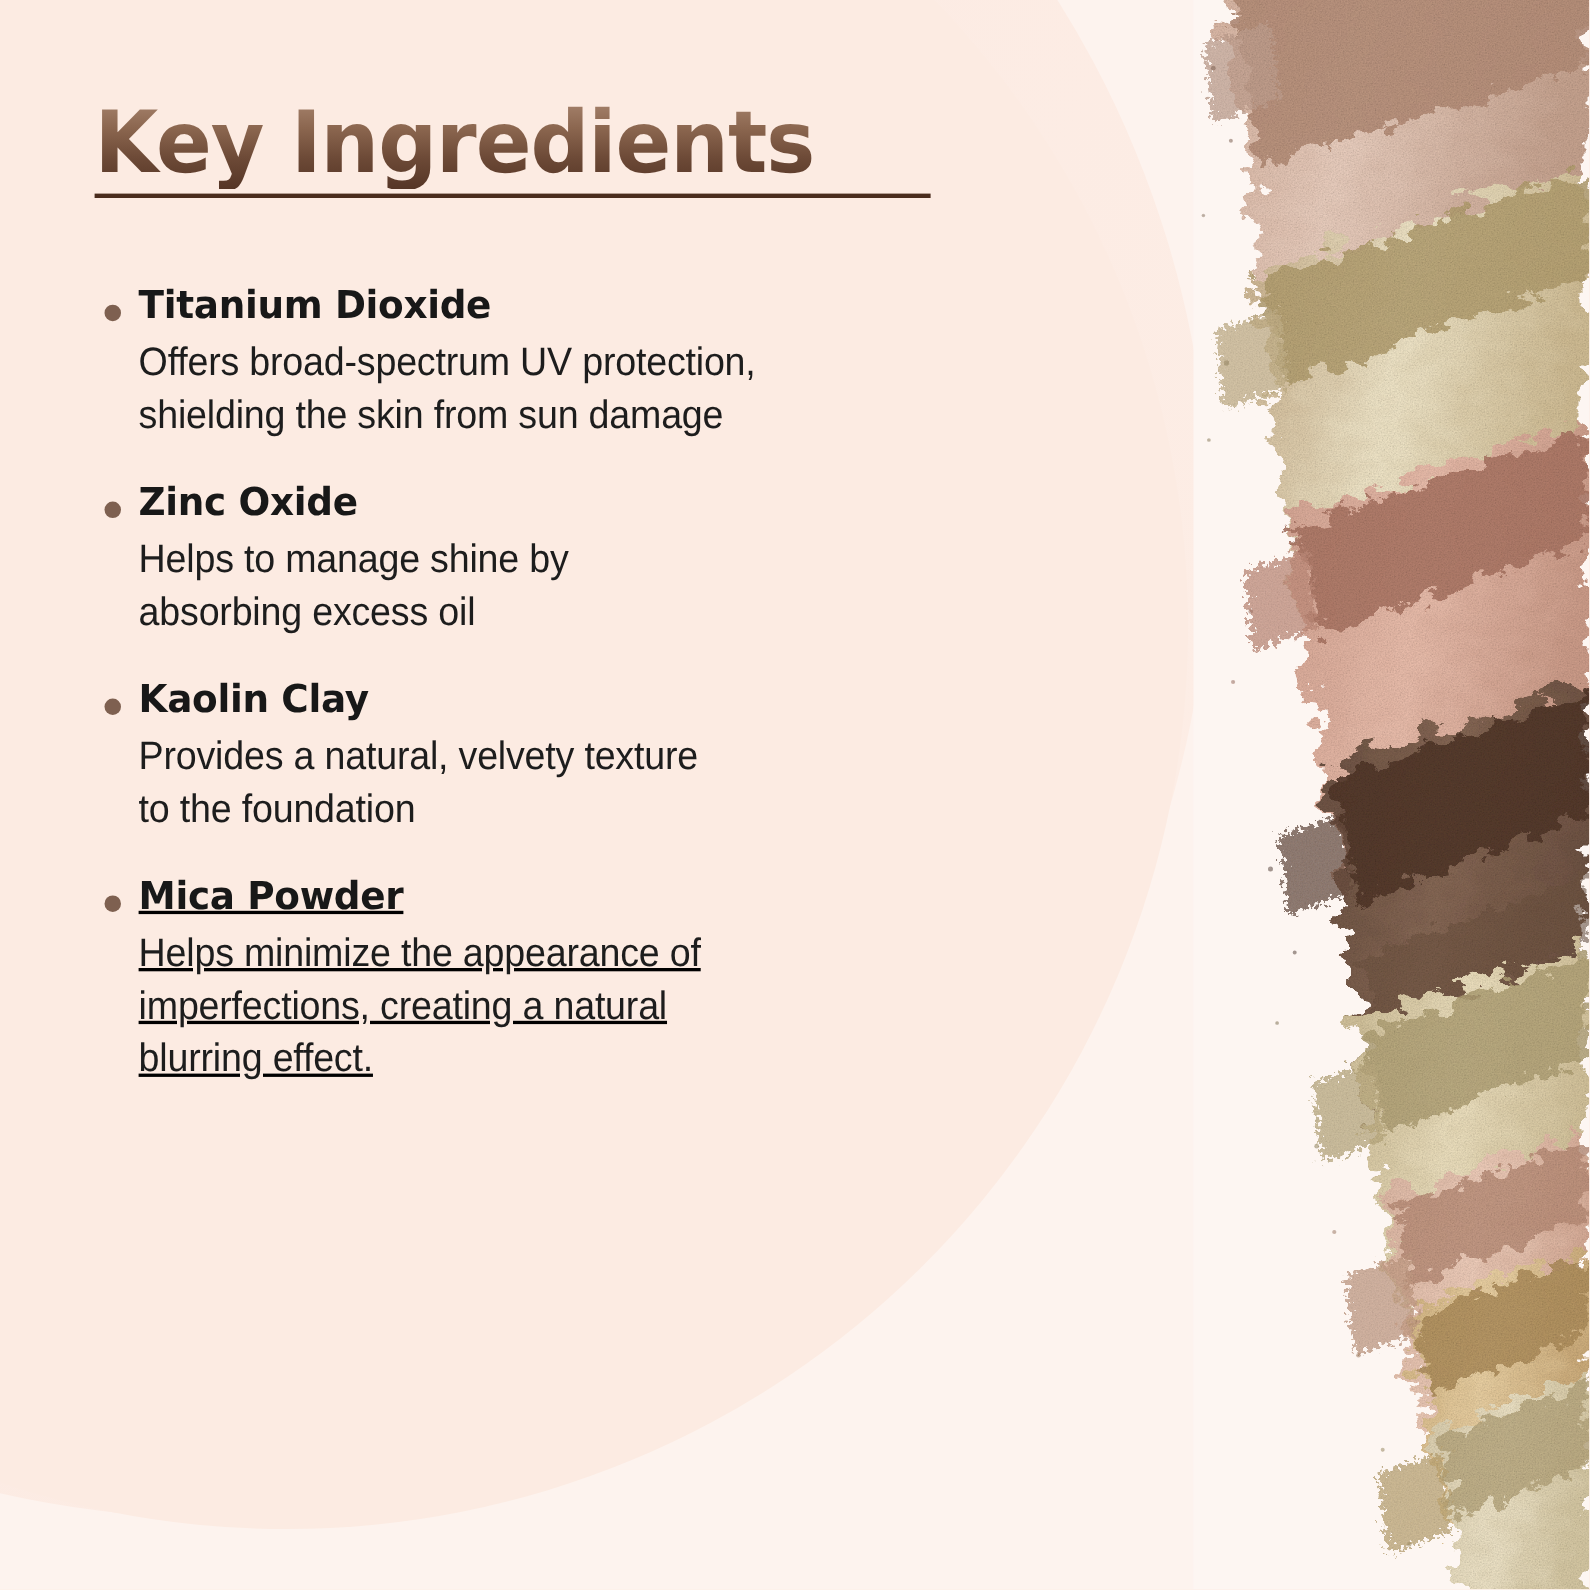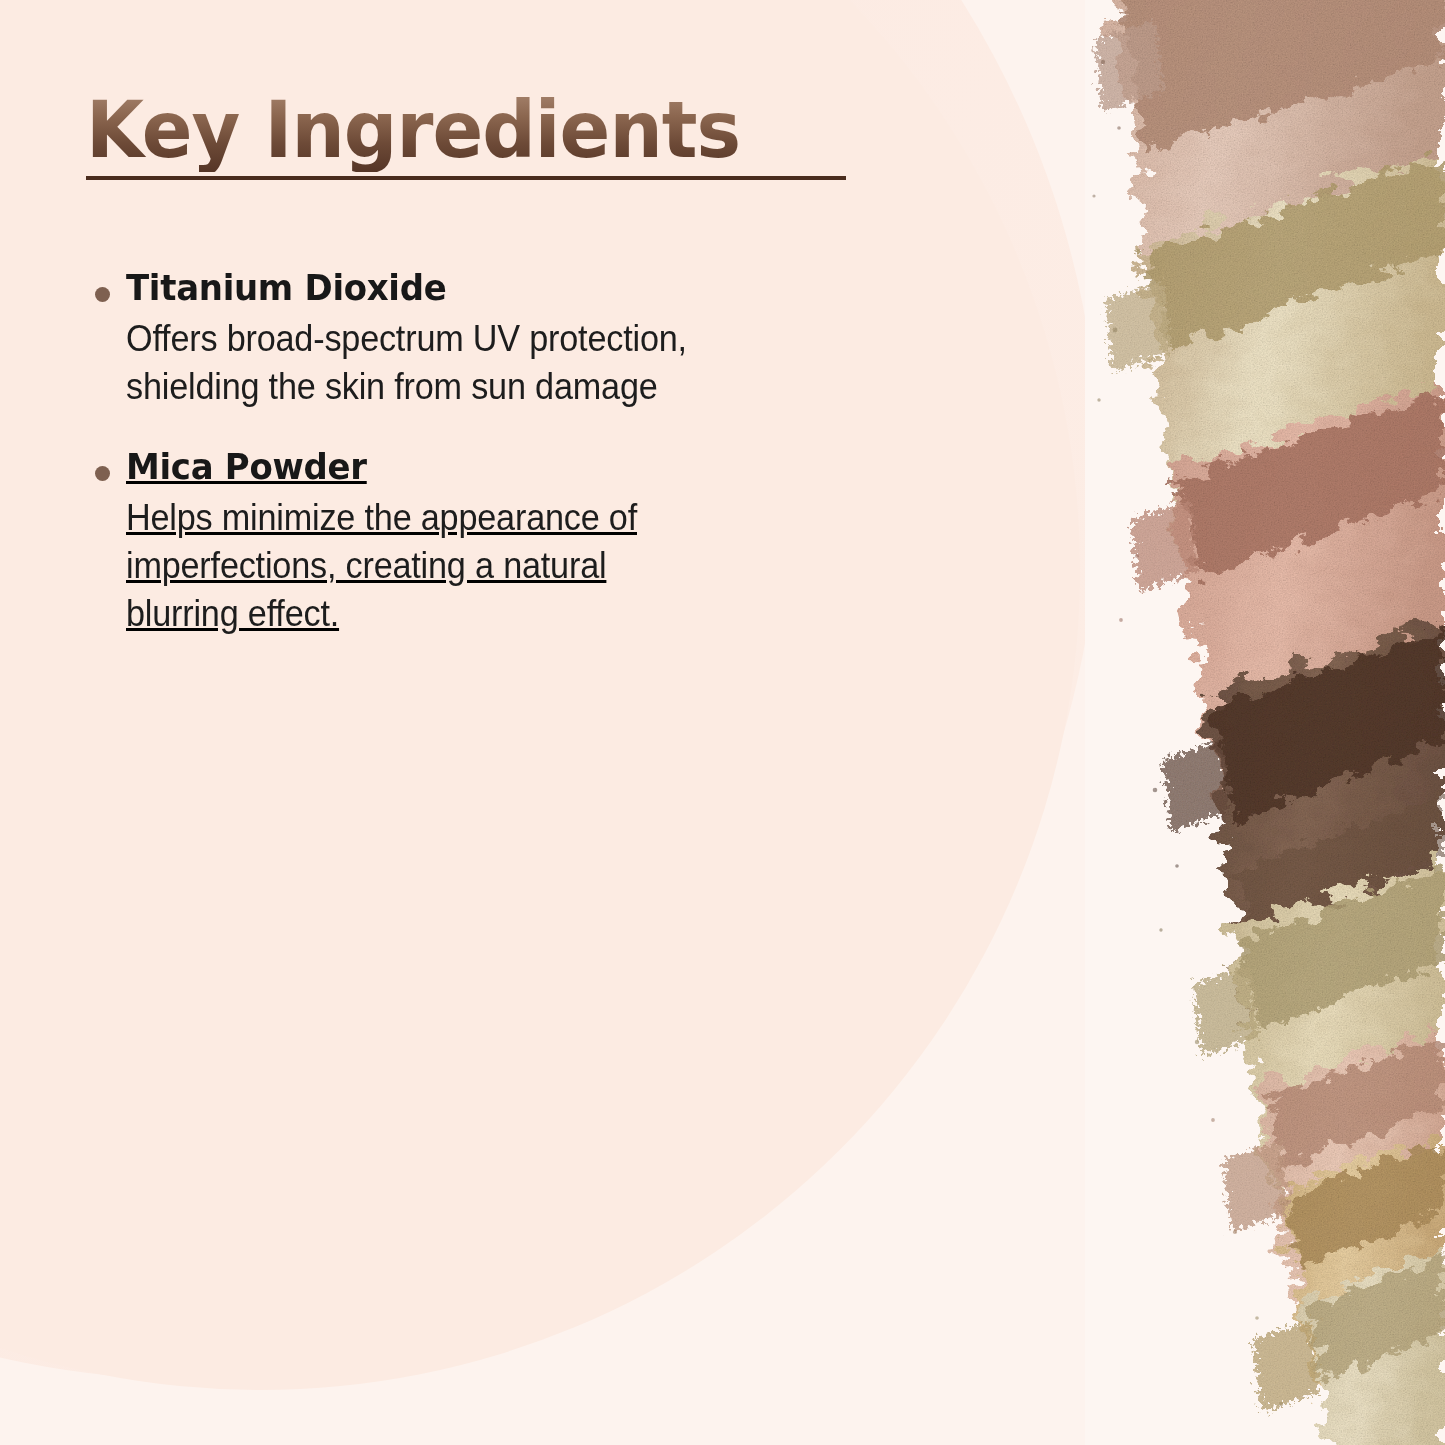--- a/index.html
+++ b/index.html
@@ -78,21 +78,21 @@
     background:#4a2c1d;
   }
 
   .list{
     position:absolute;
     left:86px;top:256px;
     width:880px;
     list-style:none;
     margin:0;padding:0;
   }
-  .item{position:relative;margin:10px 0 34px 0;padding:0 0 0 40px;}
+  .item{position:relative;margin:0 0 34px 0;padding:0 0 0 40px;}
   .item:last-child{margin-bottom:0;text-decoration:underline;}
   .bullet{
     position:absolute;
     left:9px;top:21px;
     width:15px;height:15px;
     border-radius:50%;
     background:#7e6050;
   }
   .item-title{
     display:block;
@@ -302,21 +302,33 @@
 
     <ul class="list">
 
       <li class="item">
         <span class="bullet"></span>
         <span class="item-title">Titanium Dioxide</span>
         <span class="item-desc">Offers broad-spectrum UV protection,
 shielding the skin from sun damage</span>
       </li>
 
-
+      <li class="item">
+        <span class="bullet"></span>
+        <span class="item-title">Zinc Oxide</span>
+        <span class="item-desc">Helps to manage shine by
+absorbing excess oil</span>
+      </li>
+
+      <li class="item">
+        <span class="bullet"></span>
+        <span class="item-title">Kaolin Clay</span>
+        <span class="item-desc">Provides a natural, velvety texture
+to the foundation</span>
+      </li>
 
 
       <li class="item">
         <span class="bullet"></span>
         <span class="item-title">Mica Powder</span>
         <span class="item-desc">Helps minimize the appearance of
 imperfections, creating a natural
 blurring effect.</span>
       </li>
 

